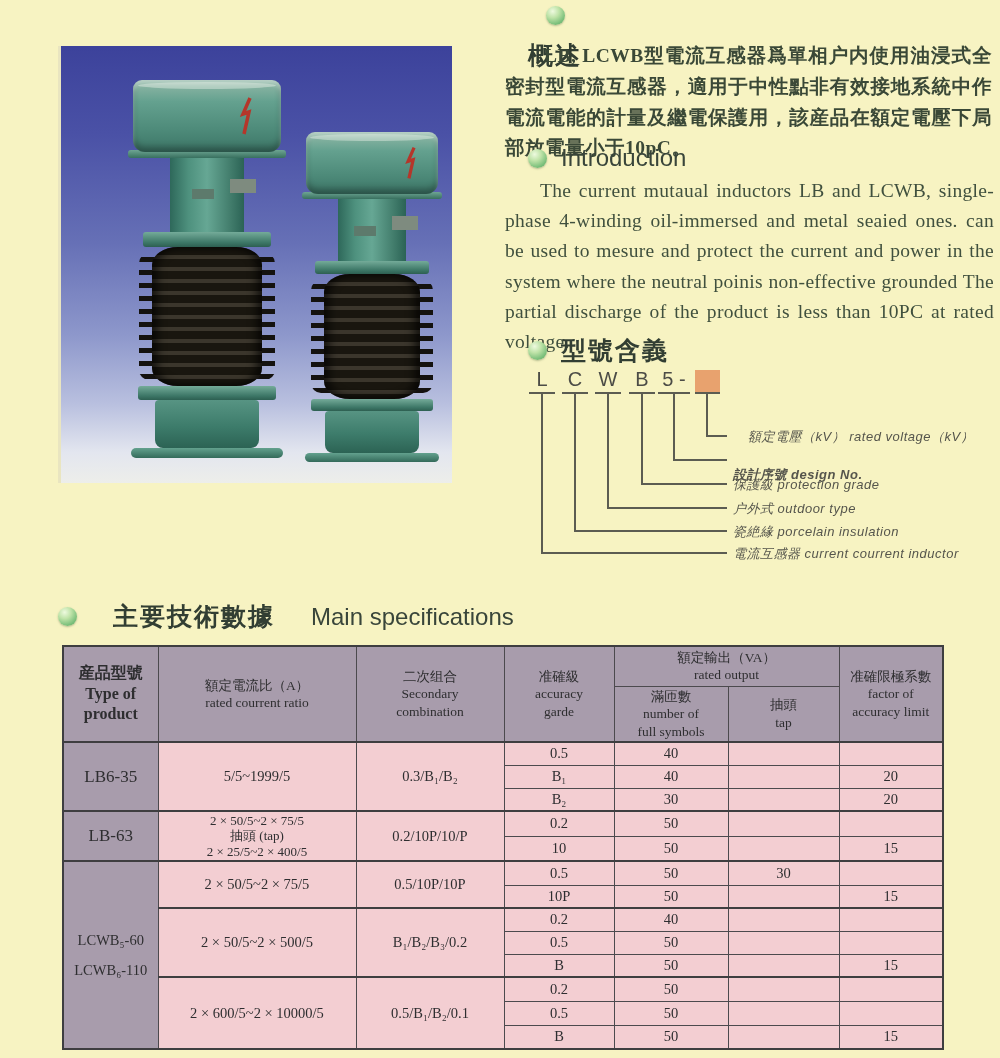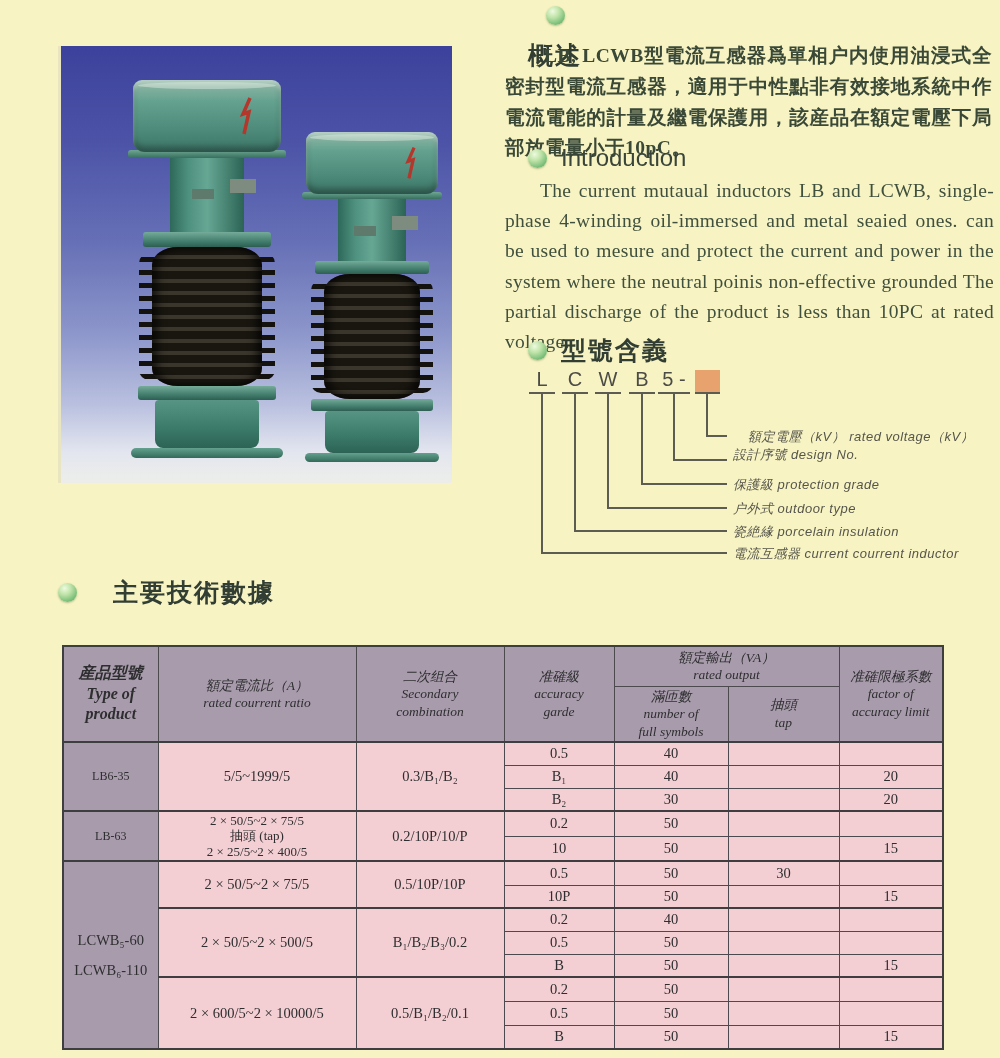--- a/index.html
+++ b/index.html
@@ -75,26 +75,26 @@
   .sym-label { position:absolute; font-style:italic; font-size:13px; color:#55554c; letter-spacing:.5px; white-space:nowrap; }
 
   
   table.spec { border-collapse:collapse; table-layout:fixed; width:880px;
     border:2.5px solid #3e3e40; background:#f3ced2; }
   .spec th, .spec td { border:1px solid #4c4a4e; text-align:center; vertical-align:middle;
     padding:1px 2px; color:#2e2e30; overflow:hidden; }
   .spec th { background:#a89cac; font-weight:400; }
   .zhline { font-weight:700; font-size:16px; }
   .pre { white-space:pre-line; }
-  .hdr { font-size:13.5px; line-height:1.3;font-style:italic; }
+  .hdr { font-size:13.5px; line-height:1.3; }
   .mauve { background:#a89cac; }
   .cell { font-size:14.5px; }
   .ratio-cell { text-align:left; padding-left:22px; font-size:14.5px; }
   .ratio-small { text-align:left; padding-left:18px; font-size:13px; line-height:1.18; }
-  .typecell { font-size:12px; }
+  .typecell { font-size:17px; }
   .lcwb { text-align:left; padding-left:9px; line-height:2.1; font-size:14.5px; }
   tr.gb > td, tr.gb > th { border-top:2.2px solid #3e3e40; }
   td.gbv, th.gbv { border-left:1.5px solid #3e3e40; }
 </style>
 </head>
 <body>
 
 <div class="abs photo">
 
   <div class="ct" style="left:62px; top:34px; width:168px; height:378px;">
@@ -167,30 +167,31 @@
   <div class="vline" style="left:201px; top:32px; height:41px;"></div>
 
   <div class="hline" style="left:201px; top:73px;  width:21px;"></div>
   <div class="hline" style="left:168px; top:97px;  width:54px;"></div>
   <div class="hline" style="left:136px; top:121px; width:86px;"></div>
   <div class="hline" style="left:102px; top:145px; width:120px;"></div>
   <div class="hline" style="left:69px;  top:168px; width:153px;"></div>
   <div class="hline" style="left:36px;  top:190px; width:186px;"></div>
 
   <span class="sym-label" style="left:243px; top:66px;">額定電壓（kV）  rated voltage（kV）</span>
-  <span class="sym-label" style="left:228px; top:84px;">設計序號  design No.</span>
+  <span class="sym-label" style="left:228px; top:104px;font-weight:bold;">設計序號  design No.</span>
   <span class="sym-label" style="left:228px; top:114px;">保護級  protection grade</span>
   <span class="sym-label" style="left:228px; top:138px;">户外式  outdoor type</span>
   <span class="sym-label" style="left:228px; top:161px;">瓷絶緣  porcelain insulation</span>
   <span class="sym-label" style="left:228px; top:183px;">電流互感器  current courrent inductor</span>
 </div>
 
-<div class="abs h-row" style="left:58px; top:576px;gap:36px;">
+<div class="abs h-row" style="left:58px; top:600px;gap:36px;">
   <span class="bullet"></span>
   <span class="h-zh">主要技術數據</span>
+  <span class="h-en">Main specifications</span>
 </div>
 
 <table class="spec abs" style="left:62px; top:645px; height:400px;">
   <colgroup>
     <col style="width:95px">
       <col style="width:198px">
       <col style="width:148px">
     <col style="width:110px">
       <col style="width:114px">
       <col style="width:111px">

